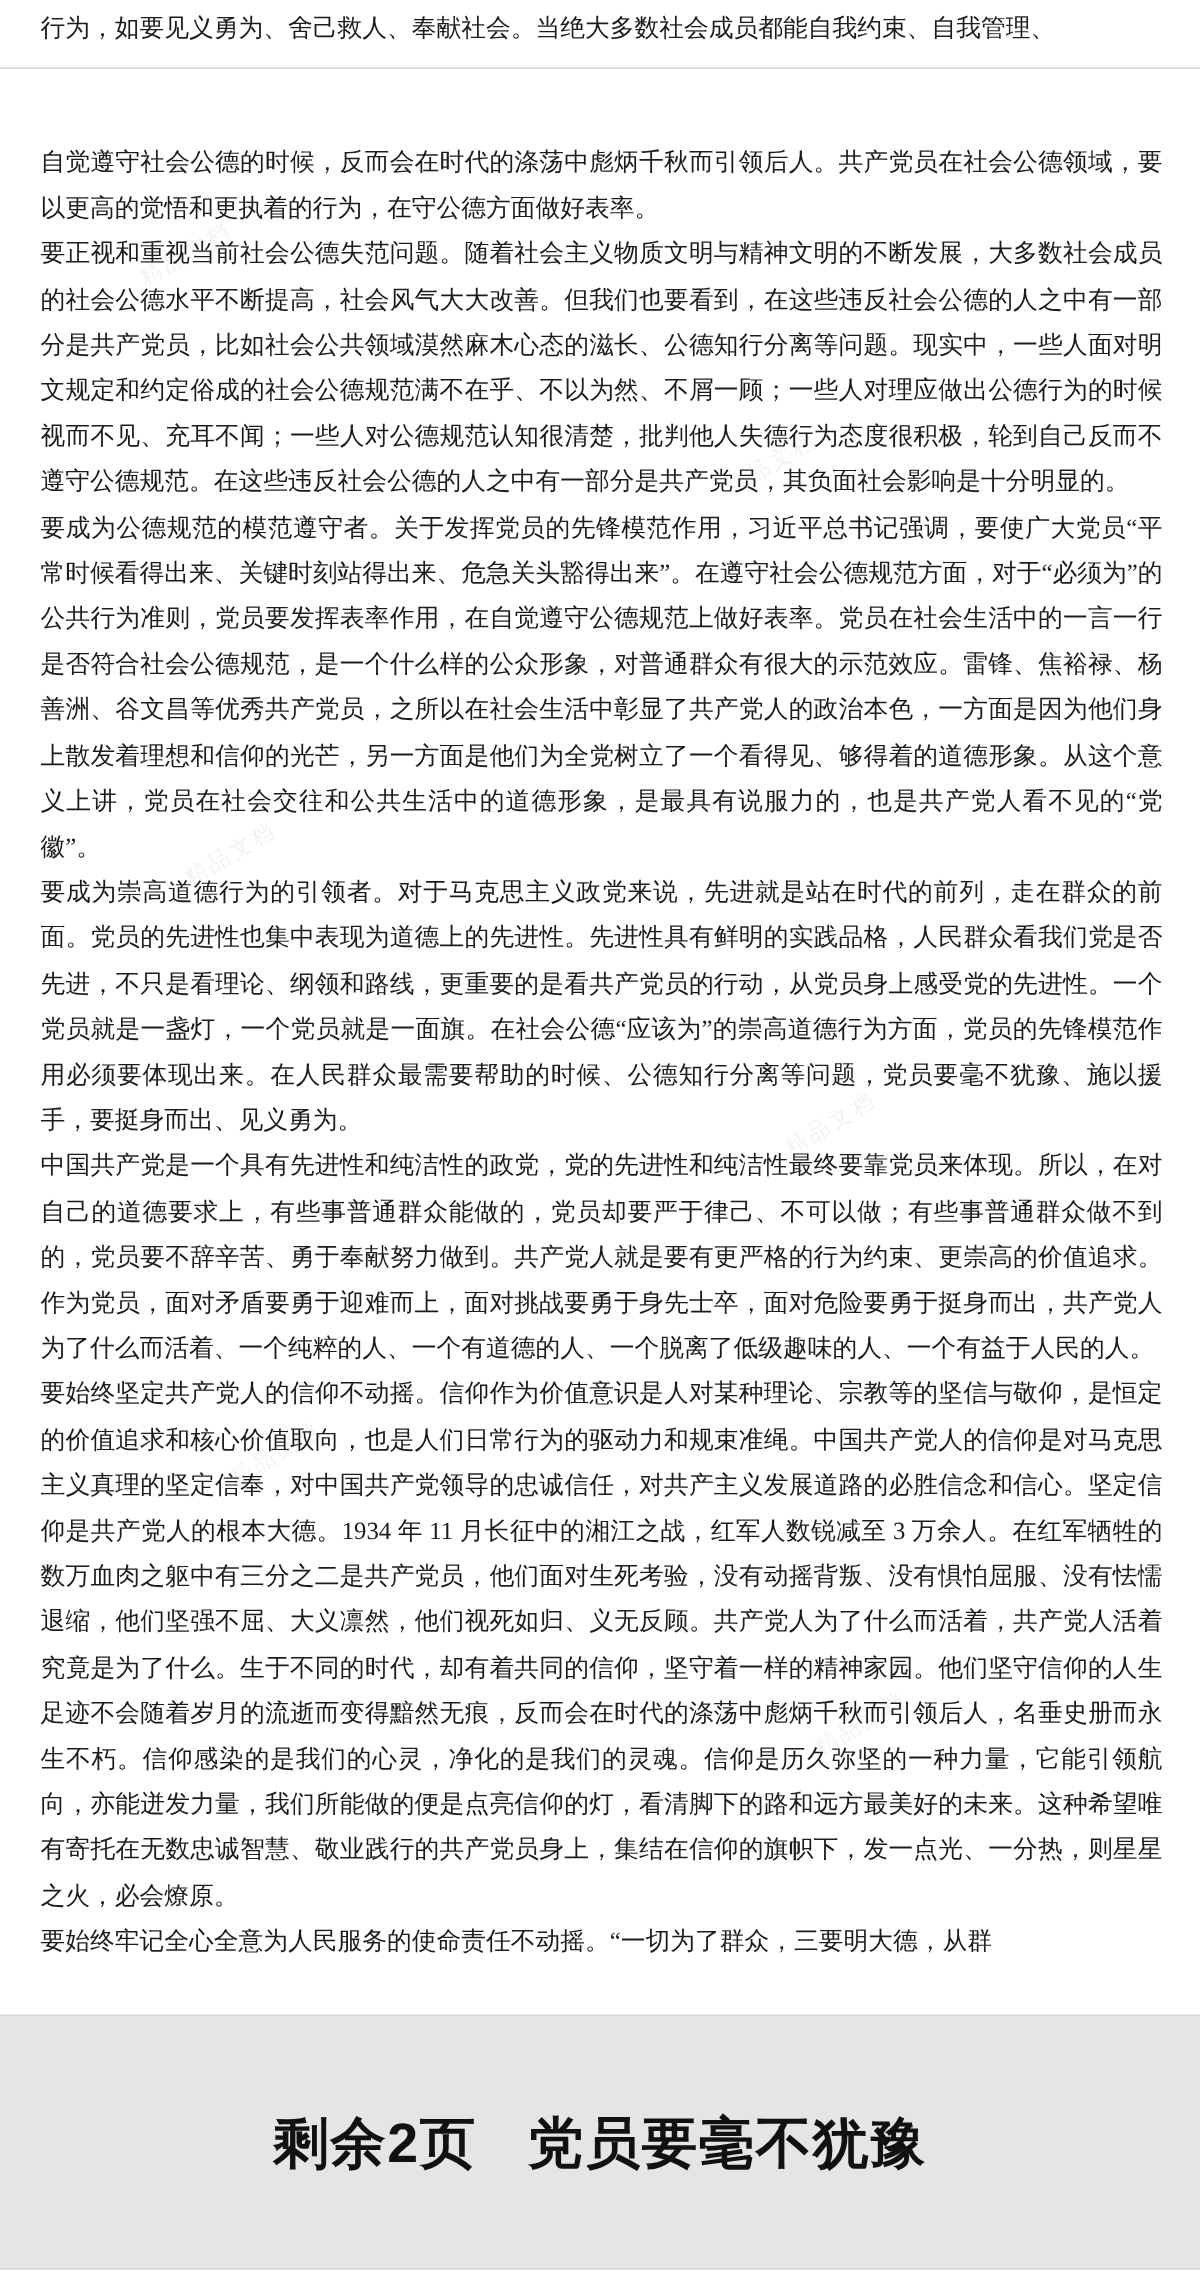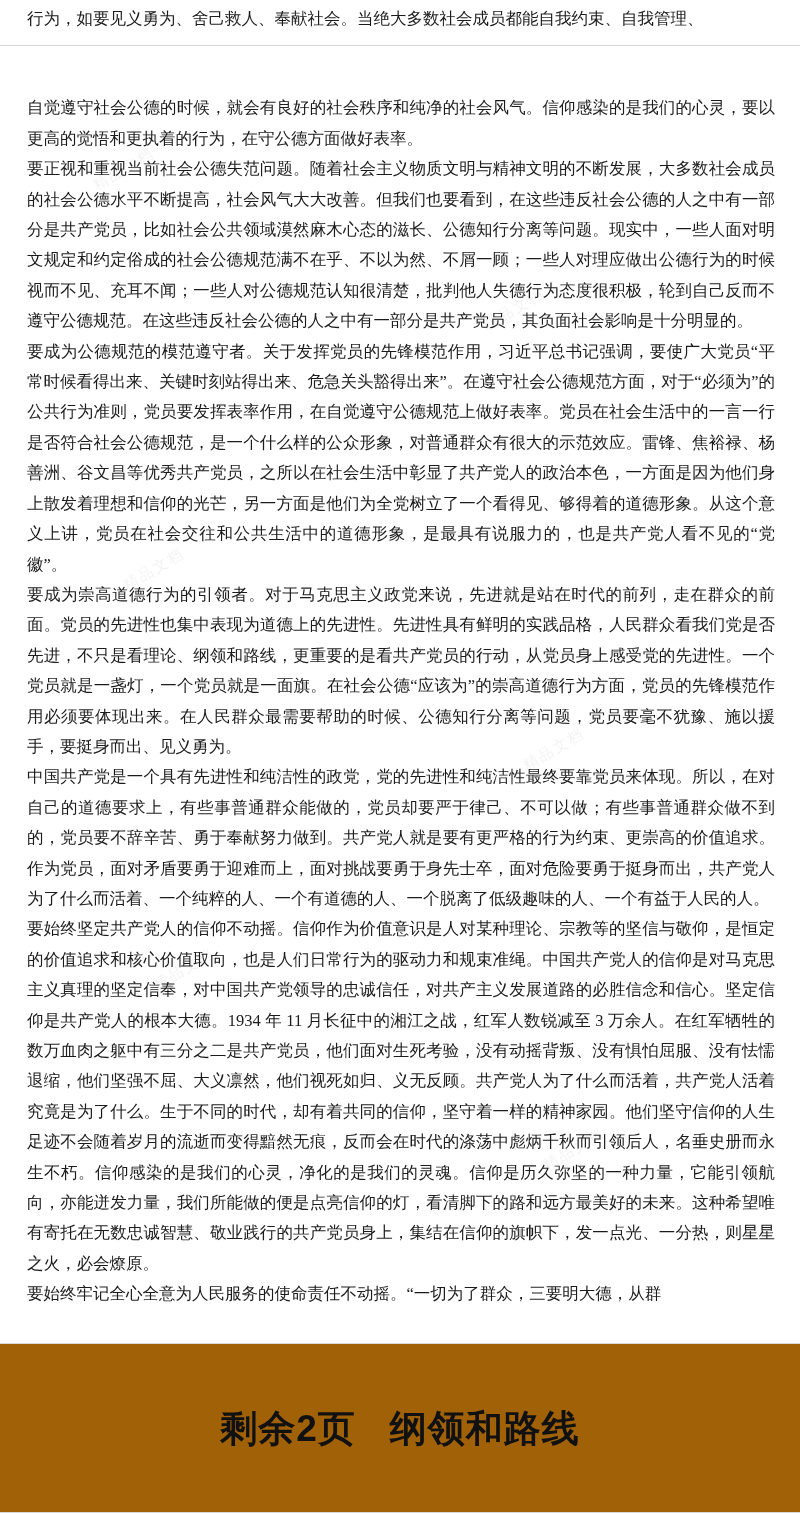--- a/index.html
+++ b/index.html
@@ -63,21 +63,21 @@
   .rule.r1 { top: 45px; }
   .rule.r2 { top: 1343px; }
   .rule.r3 { top: 1512px; }
   
   .footer-banner {
     position: absolute;
     left: 0;
     top: 1344px;
     width: 800px;
     height: 169px;
-    background: #a16207;
+    background: #e5e5e5;
     display: flex;
     align-items: center;
     justify-content: center;
   }
   .footer-inner {
     display: flex;
     align-items: baseline;
     gap: 34px;
   }
   .footer-text {
@@ -113,21 +113,21 @@
 
   <div class="rule r1"></div>
 
   <div class="doc-body">
     <div class="text-col">
 
       <p class="para first-line" style="margin-top:4px;">行为，如要见义勇为、舍己救人、奉献社会。当绝大多数社会成员都能自我约束、自我管理、</p>
 
       <div class="gap-line"></div>
 
-      <p class="para">自觉遵守社会公德的时候，就会有良好的社会秩序和纯净的社会风气。信仰感染的是我们的心灵，要以更高的觉悟和更执着的行为，在守公德方面做好表率。</p>
+      <p class="para">自觉遵守社会公德的时候，反而会在时代的涤荡中彪炳千秋而引领后人。共产党员在社会公德领域，要以更高的觉悟和更执着的行为，在守公德方面做好表率。</p>
 
       <p class="para">要正视和重视当前社会公德失范问题。随着社会主义物质文明与精神文明的不断发展，大多数社会成员的社会公德水平不断提高，社会风气大大改善。但我们也要看到，在这些违反社会公德的人之中有一部分是共产党员，比如社会公共领域漠然麻木心态的滋长、公德知行分离等问题。现实中，一些人面对明文规定和约定俗成的社会公德规范满不在乎、不以为然、不屑一顾；一些人对理应做出公德行为的时候视而不见、充耳不闻；一些人对公德规范认知很清楚，批判他人失德行为态度很积极，轮到自己反而不遵守公德规范。在这些违反社会公德的人之中有一部分是共产党员，其负面社会影响是十分明显的。</p>
 
       <p class="para">要成为公德规范的模范遵守者。关于发挥党员的先锋模范作用，习近平总书记强调，要使广大党员“平常时候看得出来、关键时刻站得出来、危急关头豁得出来”。在遵守社会公德规范方面，对于“必须为”的公共行为准则，党员要发挥表率作用，在自觉遵守公德规范上做好表率。党员在社会生活中的一言一行是否符合社会公德规范，是一个什么样的公众形象，对普通群众有很大的示范效应。雷锋、焦裕禄、杨善洲、谷文昌等优秀共产党员，之所以在社会生活中彰显了共产党人的政治本色，一方面是因为他们身上散发着理想和信仰的光芒，另一方面是他们为全党树立了一个看得见、够得着的道德形象。从这个意义上讲，党员在社会交往和公共生活中的道德形象，是最具有说服力的，也是共产党人看不见的“党徽”。</p>
 
       <p class="para">要成为崇高道德行为的引领者。对于马克思主义政党来说，先进就是站在时代的前列，走在群众的前面。党员的先进性也集中表现为道德上的先进性。先进性具有鲜明的实践品格，人民群众看我们党是否先进，不只是看理论、纲领和路线，更重要的是看共产党员的行动，从党员身上感受党的先进性。一个党员就是一盏灯，一个党员就是一面旗。在社会公德“应该为”的崇高道德行为方面，党员的先锋模范作用必须要体现出来。在人民群众最需要帮助的时候、公德知行分离等问题，党员要毫不犹豫、施以援手，要挺身而出、见义勇为。</p>
 
 
       <p class="para">中国共产党是一个具有先进性和纯洁性的政党，党的先进性和纯洁性最终要靠党员来体现。所以，在对自己的道德要求上，有些事普通群众能做的，党员却要严于律己、不可以做；有些事普通群众做不到的，党员要不辞辛苦、勇于奉献努力做到。共产党人就是要有更严格的行为约束、更崇高的价值追求。作为党员，面对矛盾要勇于迎难而上，面对挑战要勇于身先士卒，面对危险要勇于挺身而出，共产党人为了什么而活着、一个纯粹的人、一个有道德的人、一个脱离了低级趣味的人、一个有益于人民的人。</p>
 
@@ -143,19 +143,19 @@
   <div class="watermark wm2">精品文档</div>
   <div class="watermark wm3">精品文档</div>
   <div class="watermark wm4">精品文档</div>
   <div class="watermark wm5">精品文档</div>
 
   <div class="rule r2"></div>
 
   <div class="footer-banner">
     <div class="footer-inner">
       <span class="footer-text">剩余2页</span>
-      <span class="footer-text">纲领和路线</span>
+      <span class="footer-text">党员要毫不犹豫</span>
     </div>
   </div>
 
   <div class="rule r3"></div>
 
 </div>
 
 </body></html>

